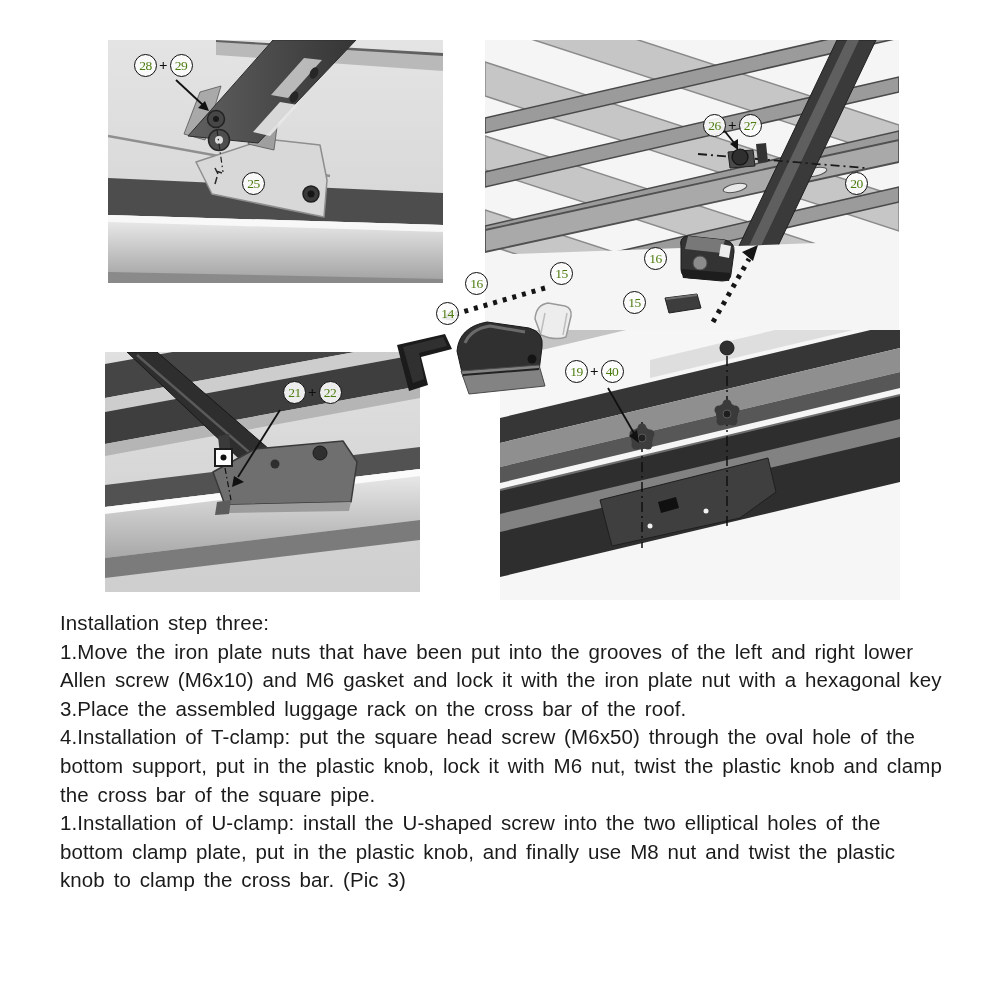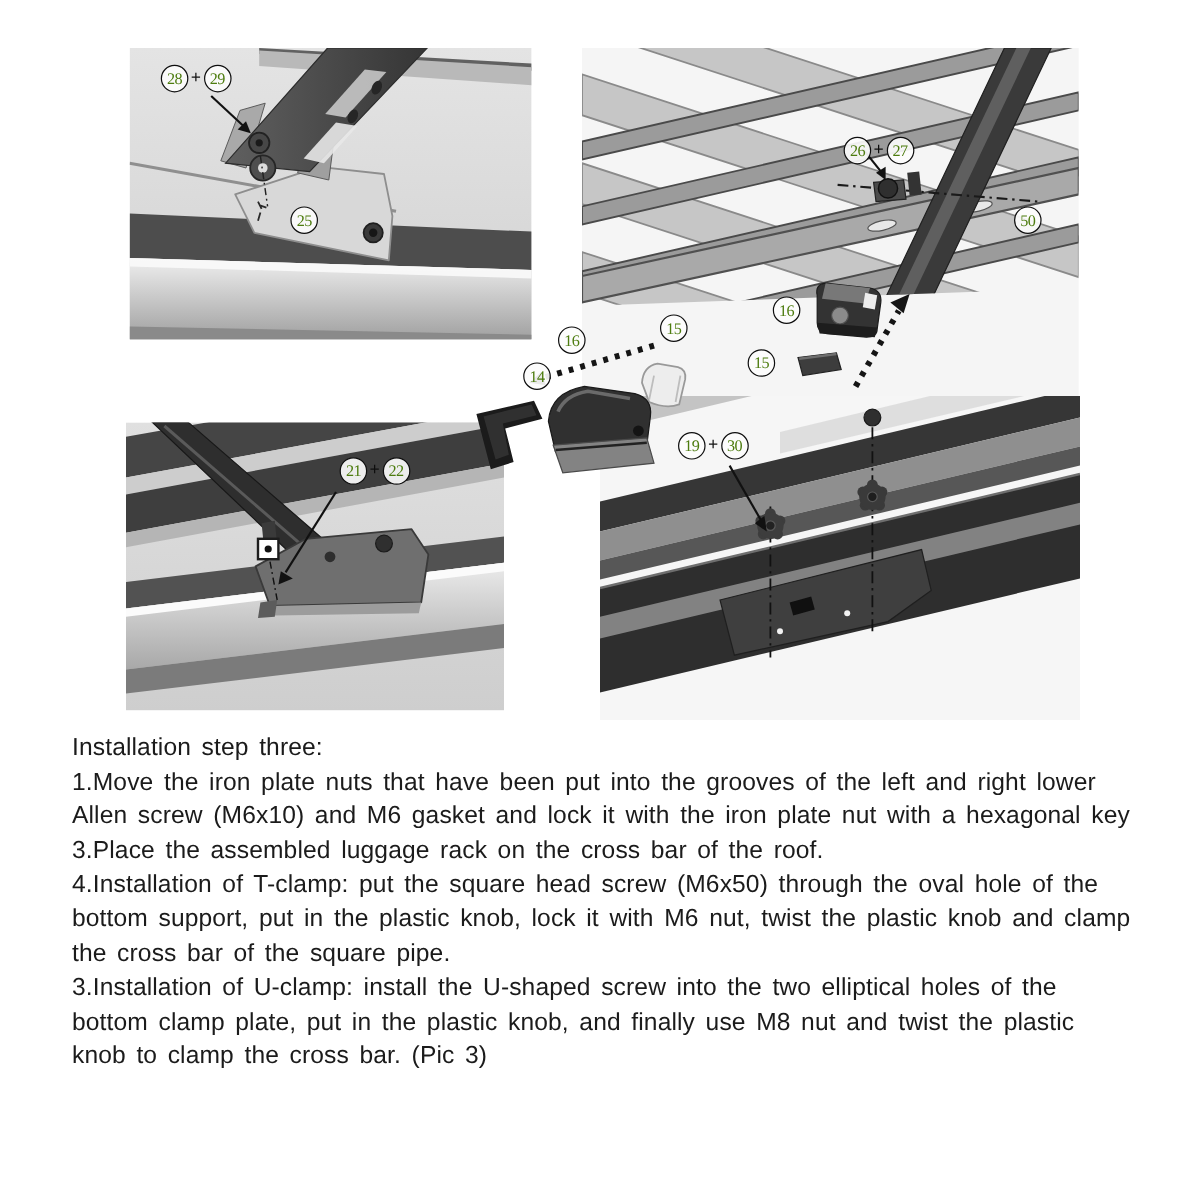--- a/index.html
+++ b/index.html
@@ -142,21 +142,21 @@
       <g>
         <line x1="234" y1="84" x2="250" y2="104" stroke="#111111" stroke-width="1.8"></line>
         <polygon points="253,110 253,99 245,104" fill="#111111"></polygon>
       </g>
     </svg>
     <span class="copair" style="left:188px;top:74px;margin-left:30px;">
       <span class="co">26</span>
       <span class="plus">+</span>
       <span class="co">27</span>
     </span>
-    <span class="co single" style="left:360px;top:132px;">50</span>
+    <span class="co single" style="left:360px;top:132px;">20</span>
     <span class="co single" style="left:159px;top:207px;">16</span>
     <span class="co single" style="left:138px;top:251px;">15</span>
   </div>
 
   <div class="panel" style="left:395px;top:255px;width:215px;height:148px;z-index:3;">
     <svg width="215" height="148" viewBox="0 0 215 148">
       <g>
         <line x1="150" y1="33" x2="57" y2="60" stroke="#151515" stroke-width="5" stroke-dasharray="4 6"></line>
         <polygon points="46,64 56,55 60,66" fill="#151515"></polygon>
       </g>
@@ -284,32 +284,32 @@
         <circle cx="227" cy="84" r="4" fill="#1e1e1e" stroke="#5a5a5a"></circle>
       </g>
       <g>
         <line x1="108" y1="58" x2="135" y2="105" stroke="#111111" stroke-width="1.8"></line>
         <polygon points="139,113 137,100 129,106" fill="#111111"></polygon>
       </g>
     </svg>
     <span class="copair" style="left:65px;top:30px;">
       <span class="co">19</span>
       <span class="plus">+</span>
-      <span class="co">30</span>
+      <span class="co">40</span>
     </span>
   </div>
 
   <div id="instructions">
     <div class="iline">Installation step three:</div>
     <div>
         <div class="iline">1.Move the iron plate nuts that have been put into the grooves of the left and right lower</div>
         <div class="iline">Allen screw (M6x10) and M6 gasket and lock it with the iron plate nut with a hexagonal key</div>
         <div class="iline">3.Place the assembled luggage rack on the cross bar of the roof.</div>
         <div class="iline">4.Installation of T-clamp: put the square head screw (M6x50) through the oval hole of the</div>
         <div class="iline">bottom support, put in the plastic knob, lock it with M6 nut, twist the plastic knob and clamp</div>
         <div class="iline">the cross bar of the square pipe.</div>
-        <div class="iline">3.Installation of U-clamp: install the U-shaped screw into the two elliptical holes of the</div>
+        <div class="iline">1.Installation of U-clamp: install the U-shaped screw into the two elliptical holes of the</div>
         <div class="iline">bottom clamp plate, put in the plastic knob, and finally use M8 nut and twist the plastic</div>
         <div class="iline">knob to clamp the cross bar. (Pic 3)</div>
       </div>
   </div>
 
 </div>
 
 </body></html>

